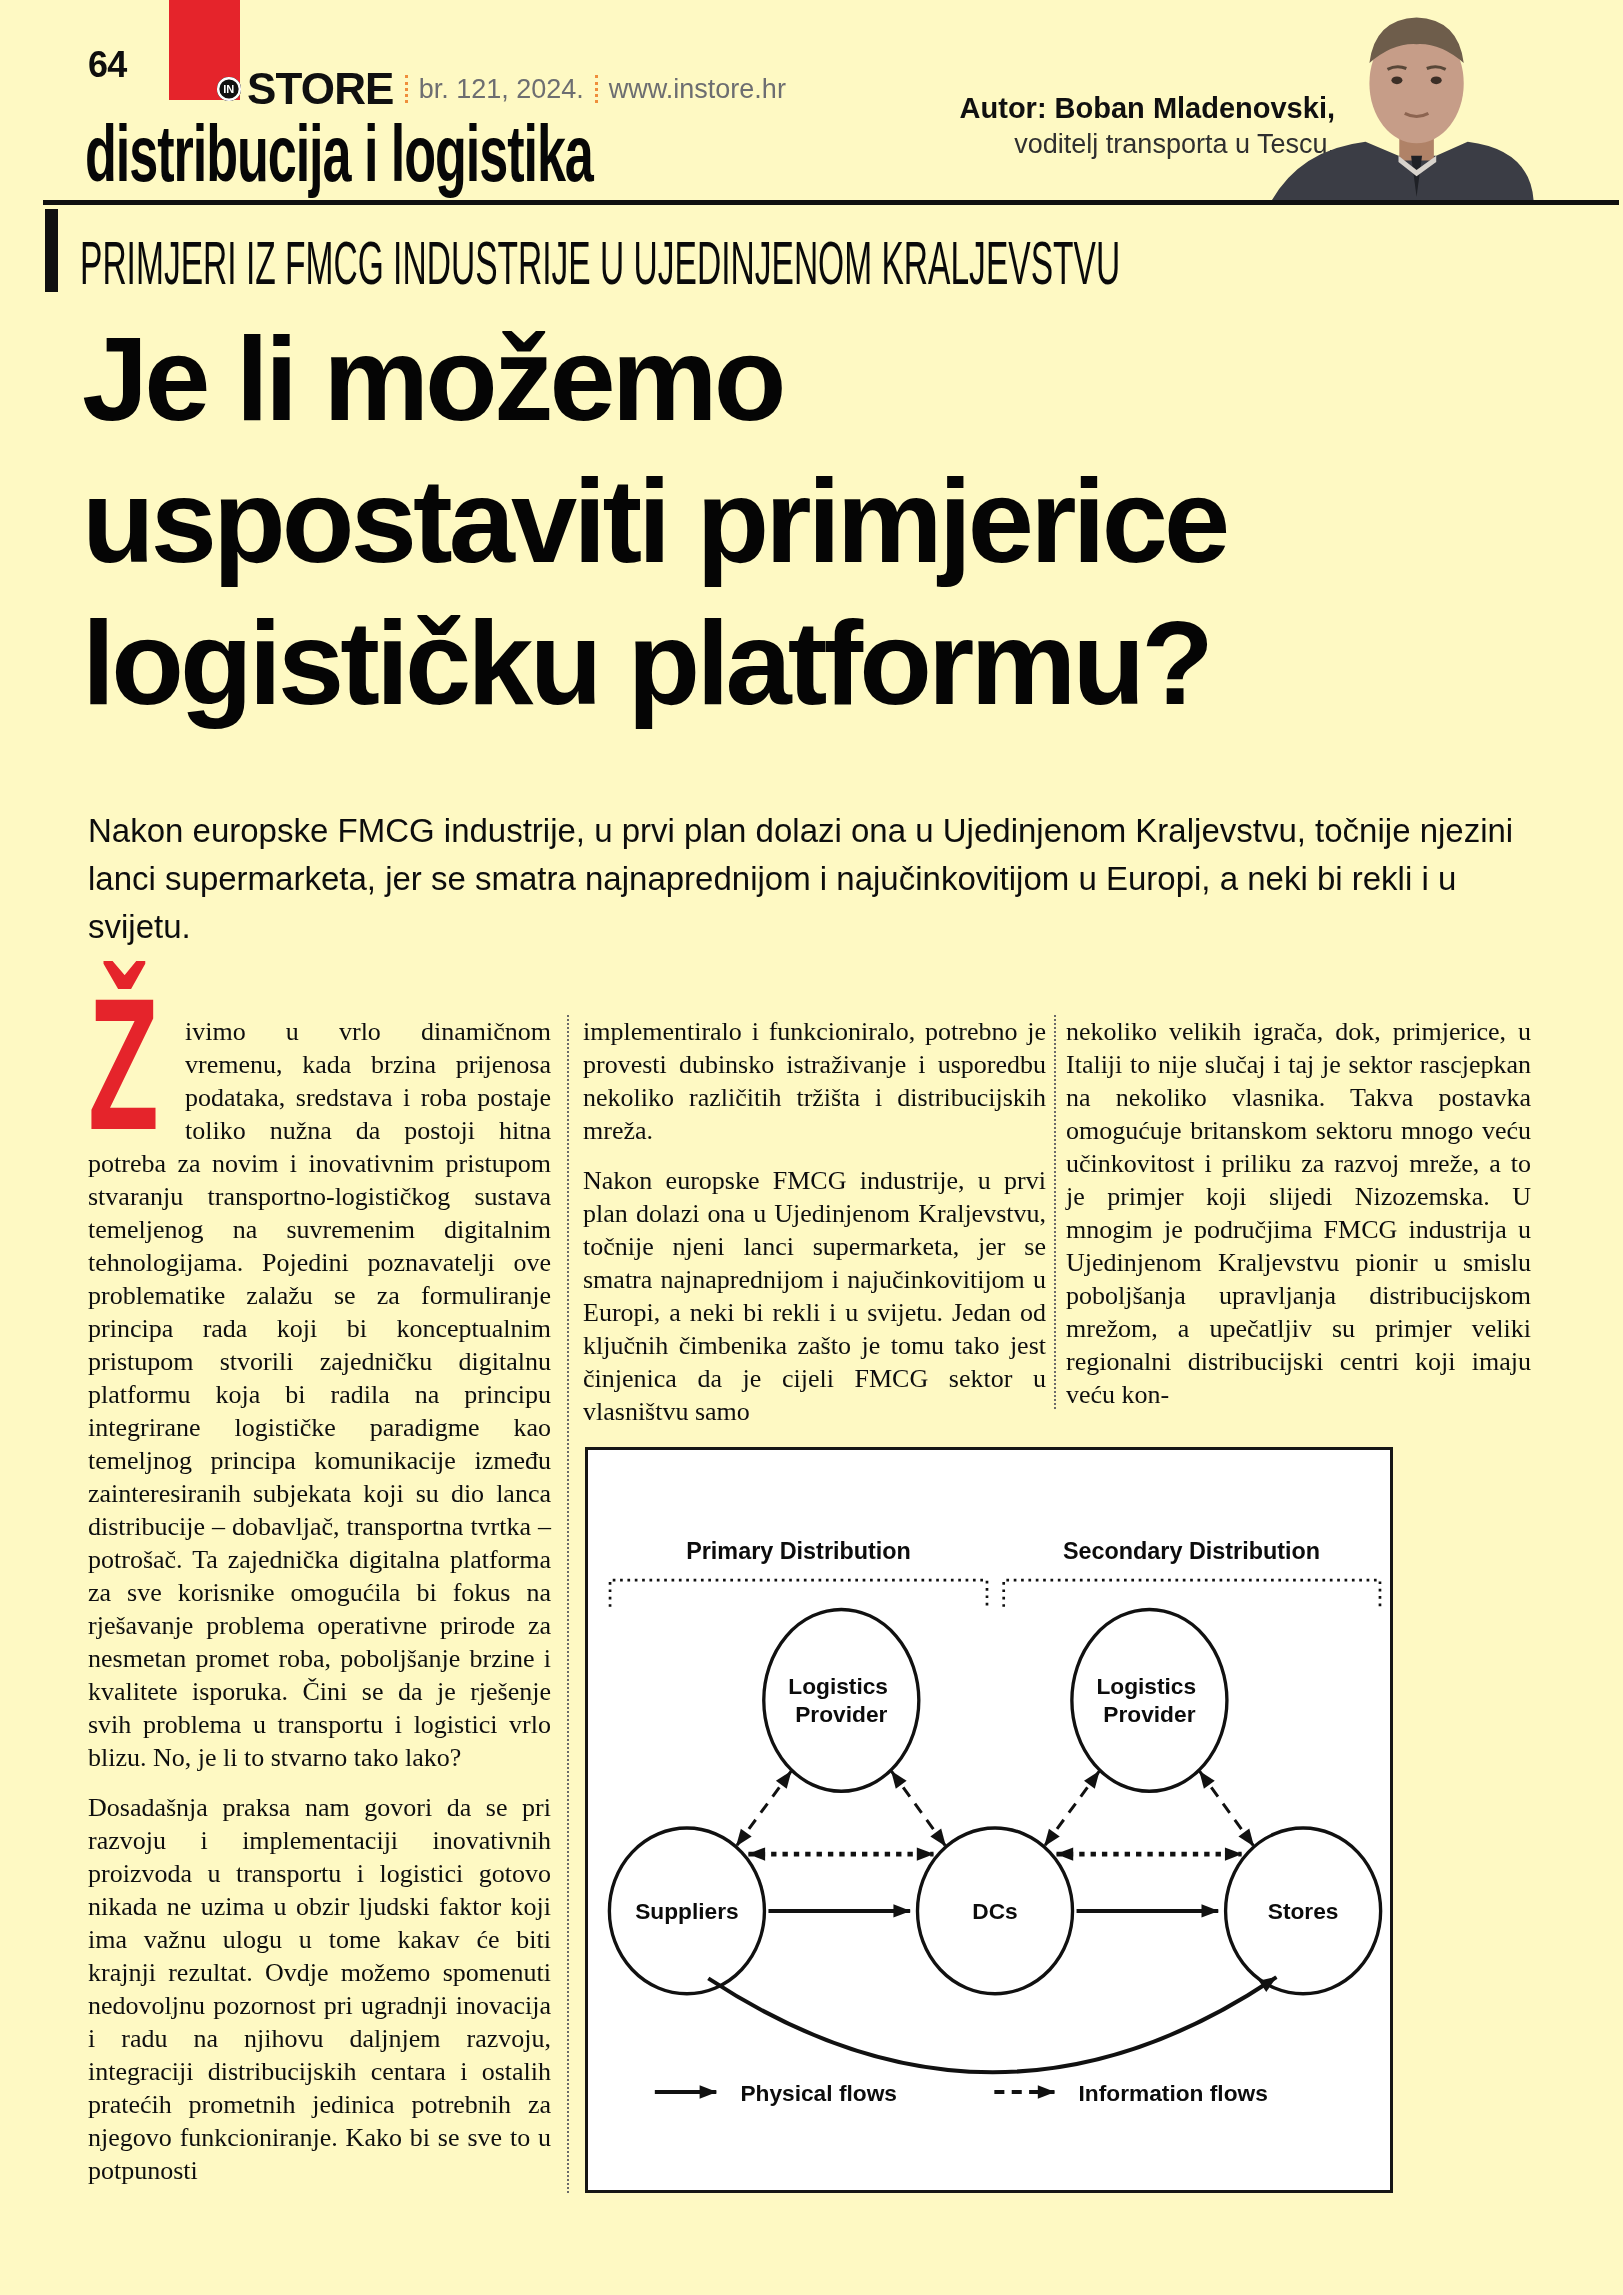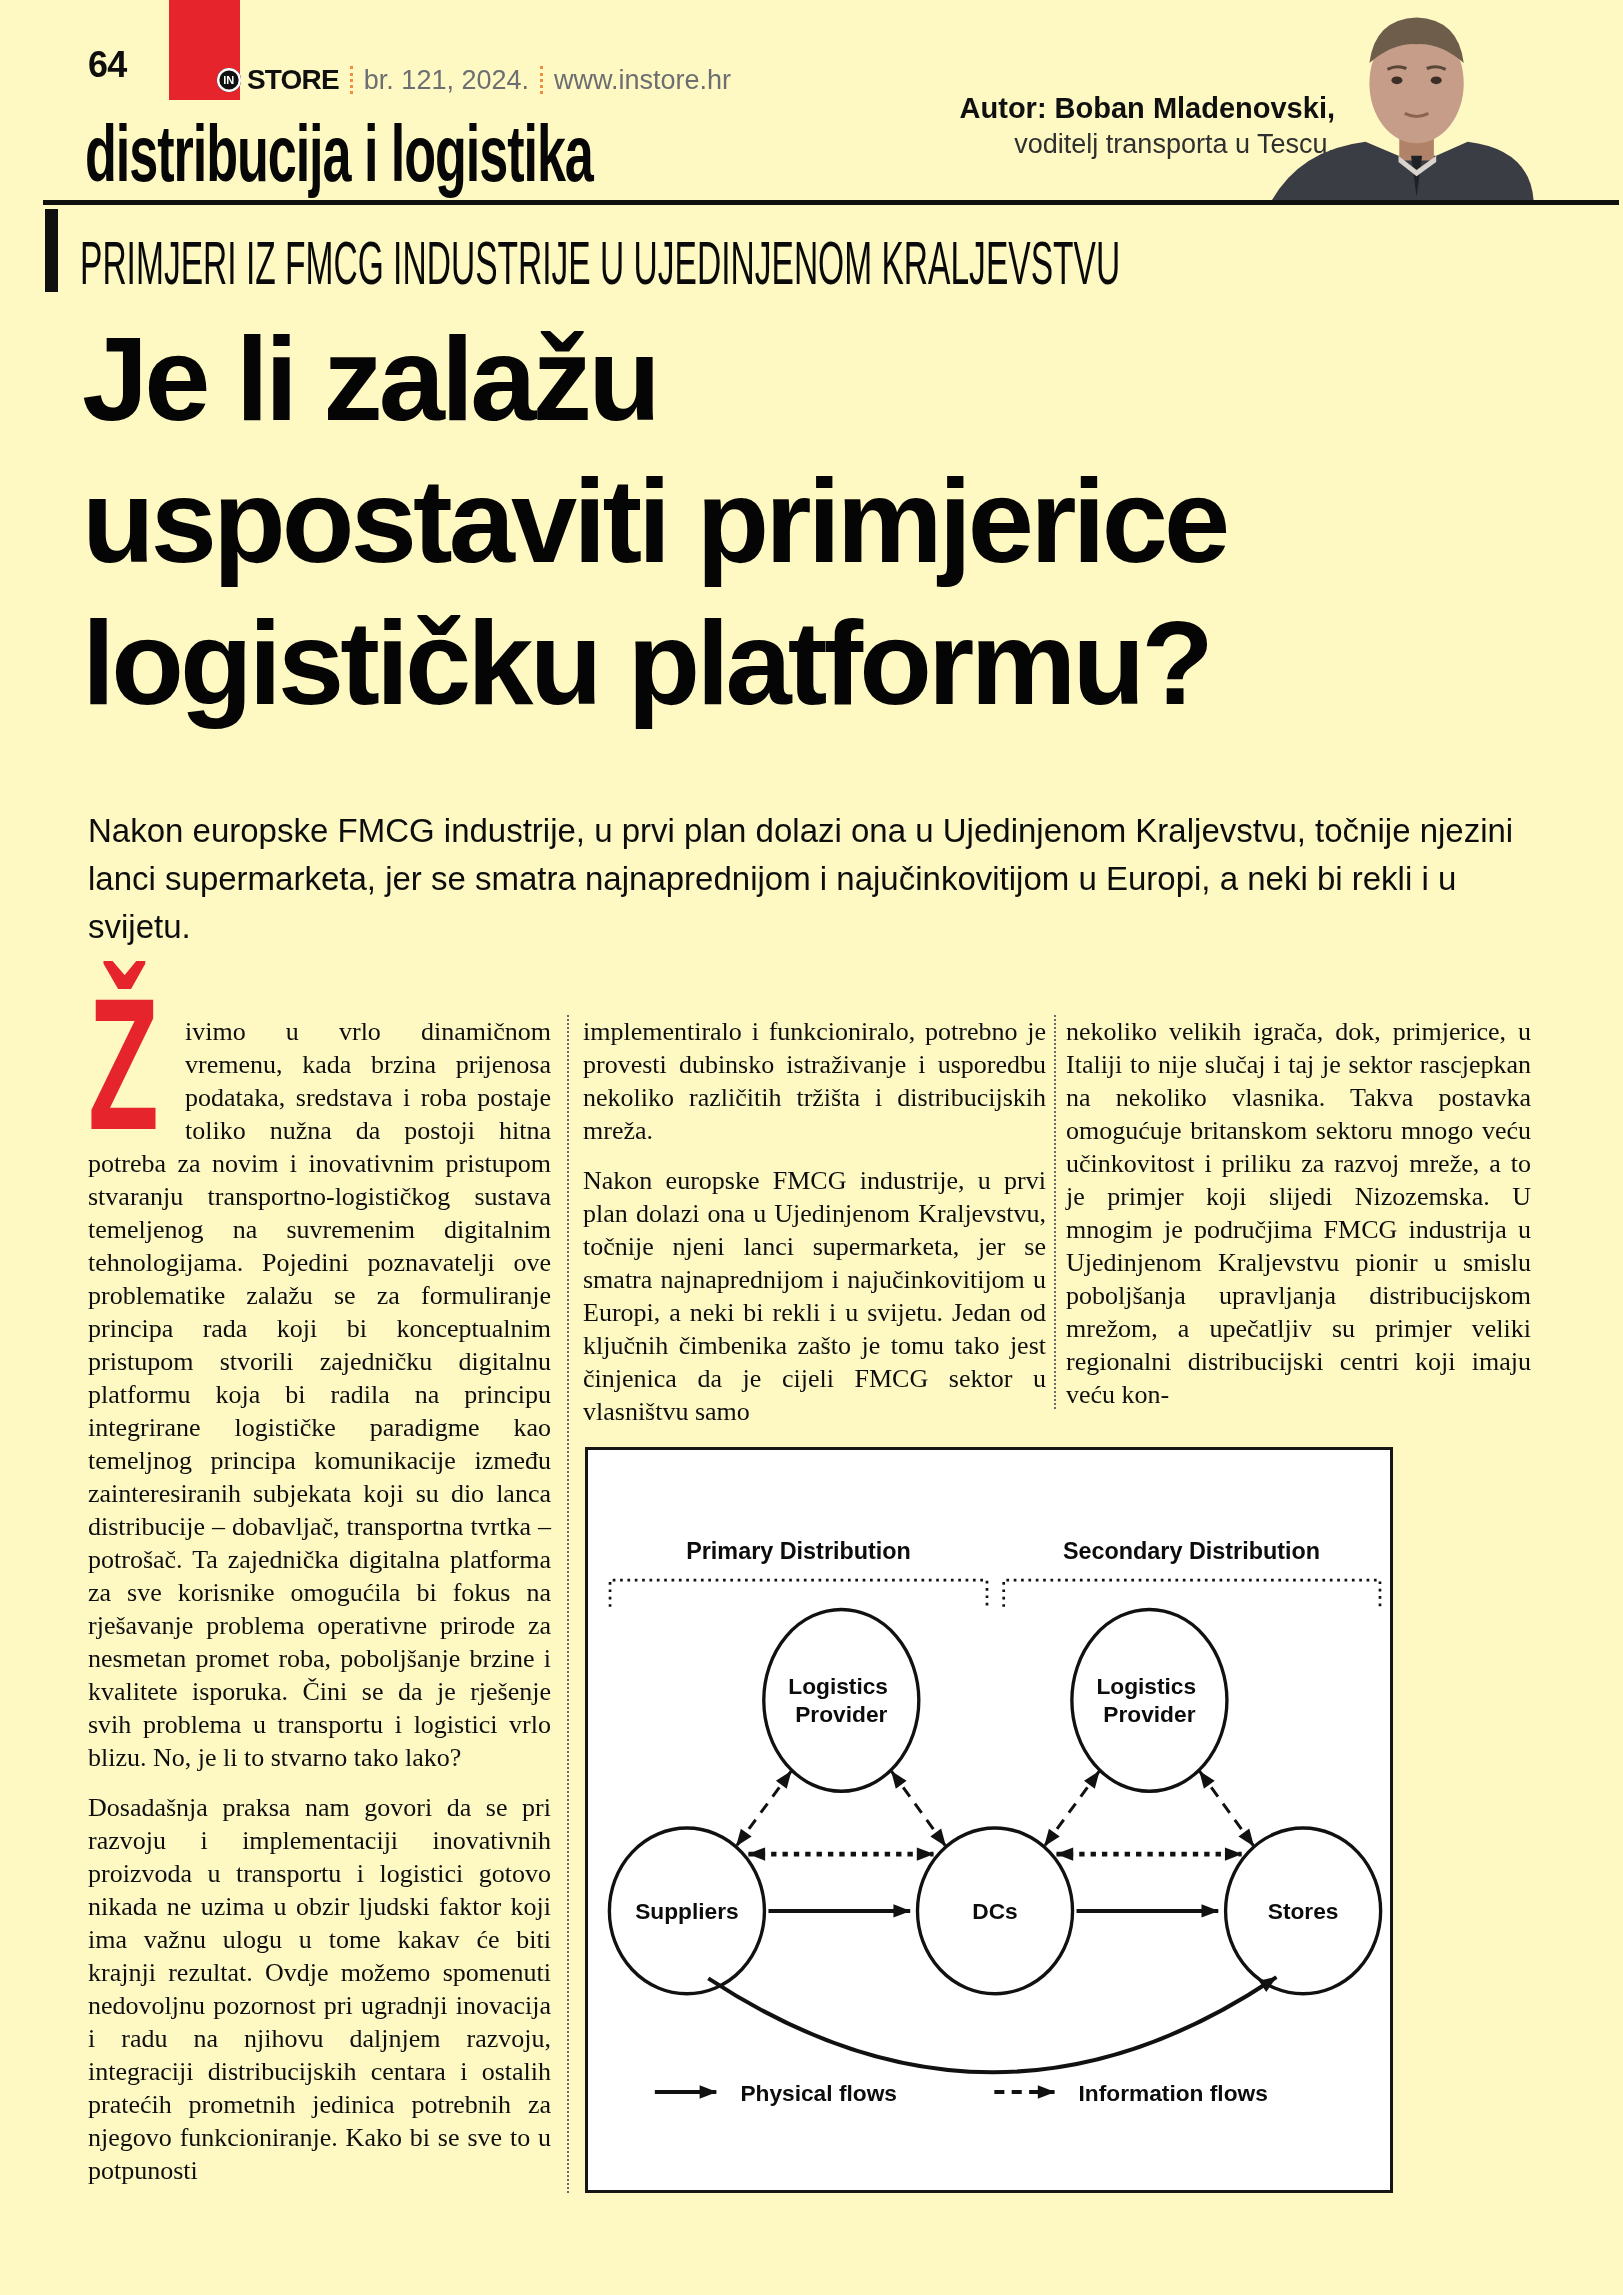--- a/index.html
+++ b/index.html
@@ -18,21 +18,21 @@
   
   .pagenum{left:88px;top:44px;font-size:36px;font-weight:700;letter-spacing:-0.8px;}
   .redrect{left:169px;top:0;width:71px;height:100px;background:var(--red);}
   .brand{left:217px;top:64px;display:flex;align-items:center;}
   .in-circle{
     width:23.6px;height:23.6px;border-radius:50%;background:#111;color:#fff;
     display:flex;align-items:center;justify-content:center;
     font-size:11px;font-weight:700;box-shadow:inset 0 0 0 2.4px #fff,inset 0 0 0 4.7px #111;
     flex:0 0 auto;
   }
-  .store{font-size:28px;font-weight:700;letter-spacing:-0.8px;margin-left:6.3px;color:#101010;}
+  .store{font-size:44px;font-weight:700;letter-spacing:-0.8px;margin-left:6.3px;color:#101010;}
   .dotsep{height:28px;border-left:3.9px dotted var(--orange);margin:0 11px;}
   .issue,.site{font-size:27px;color:var(--gray);letter-spacing:0;}
   .section-title{
     left:85px;top:108px;font-size:79px;font-weight:700;letter-spacing:-1.6px;
     transform:scaleX(.66);transform-origin:left top;white-space:nowrap;color:#070707;
   }
   .author{left:832px;top:44px;width:503px;text-align:right;}
   .author .a1{font-size:29px;font-weight:700;color:#101010;margin-top:48px;}
   .author .a2{font-size:27px;color:#2f2f2f;margin-top:3.9px;}
   .photo{left:1257px;top:7.9px;width:283px;height:193px;}
@@ -112,21 +112,21 @@
       <path d="M180 188 L203 206 L228 188 L228 196 L203 214 L180 196 Z" fill="#d8d3cc"></path>
     </svg>
   </div>
 
   <div class="abs rule"></div>
 
   <div class="abs kickbar"></div>
   <div class="abs kicker">PRIMJERI IZ FMCG INDUSTRIJE U UJEDINJENOM KRALJEVSTVU</div>
 
   <div class="abs headline">
-    <div>Je li zalažu</div>
+    <div>Je li možemo</div>
     <div>uspostaviti primjerice</div>
     <div>logističku platformu?</div>
   </div>
 
   <div class="abs lead">Nakon europske FMCG industrije, u prvi plan dolazi ona u Ujedinjenom Kraljevstvu, točnije njezini lanci supermarketa, jer se smatra najnaprednijom i najučinkovitijom u Europi, a neki bi rekli i u svijetu.</div>
 
   <div class="abs bodycol col1">
     <p><span class="dropcap-box">
           <span class="dropcap">Ž</span>
         </span><span>ivimo u vrlo dinamičnom vremenu, kada brzina prijenosa podataka, sredstava i roba postaje toliko nužna da postoji hitna potreba za novim i inovativnim pristupom stvaranju transportno-logističkog sustava temeljenog na suvremenim digitalnim tehnologijama. Pojedini poznavatelji ove problematike zalažu se za formuliranje principa rada koji bi konceptualnim pristupom stvorili zajedničku digitalnu platformu koja bi radila na principu integrirane logističke paradigme kao temeljnog principa komunikacije između zainteresiranih subjekata koji su dio lanca distribucije – dobavljač, transportna tvrtka – potrošač. Ta zajednička digitalna platforma za sve korisnike omogućila bi fokus na rješavanje problema operativne prirode za nesmetan promet roba, poboljšanje brzine i kvalitete isporuka. Čini se da je rješenje svih problema u transportu i logistici vrlo blizu. No, je li to stvarno tako lako?</span></p>

